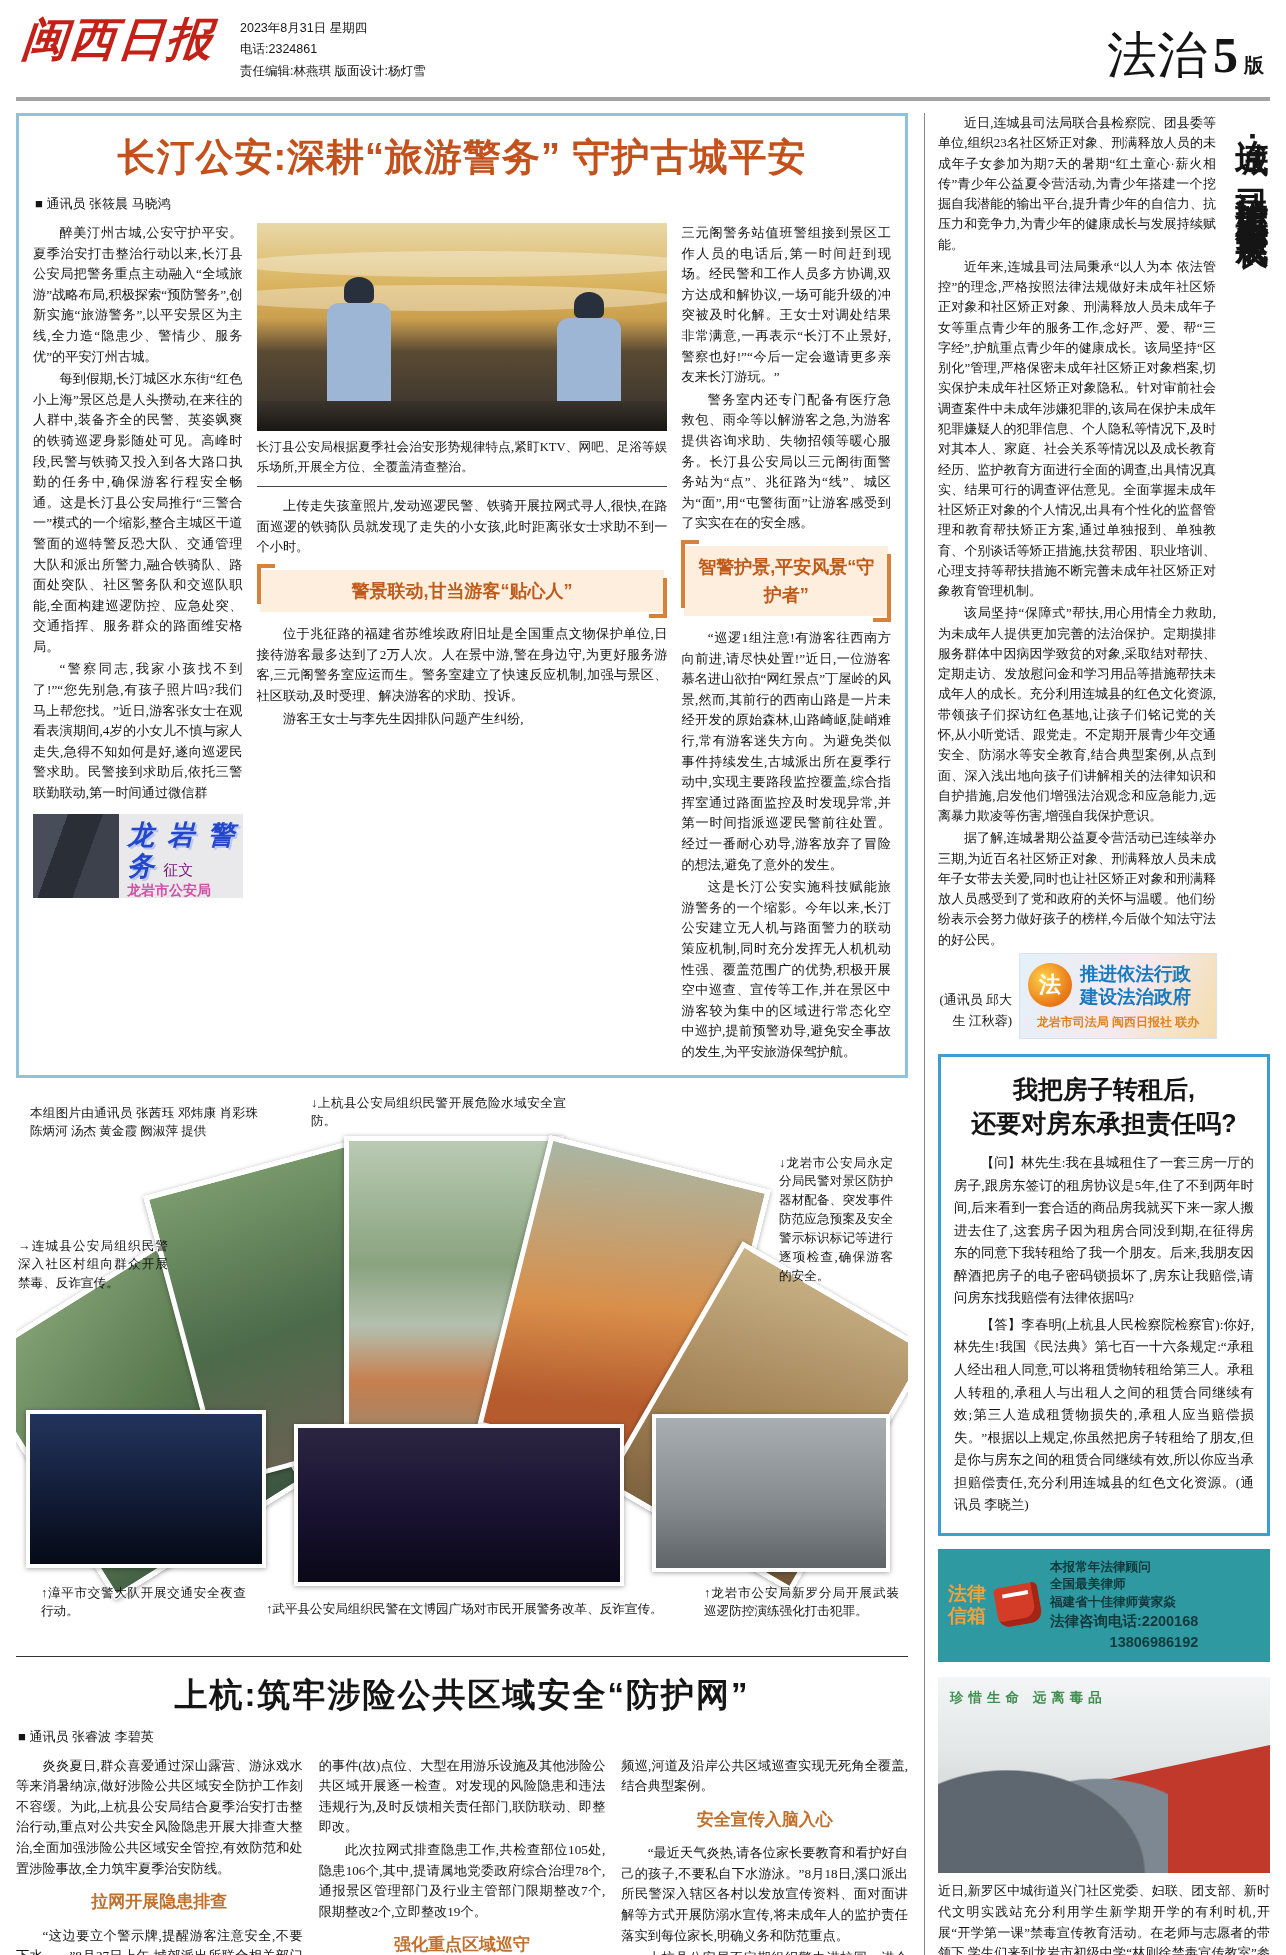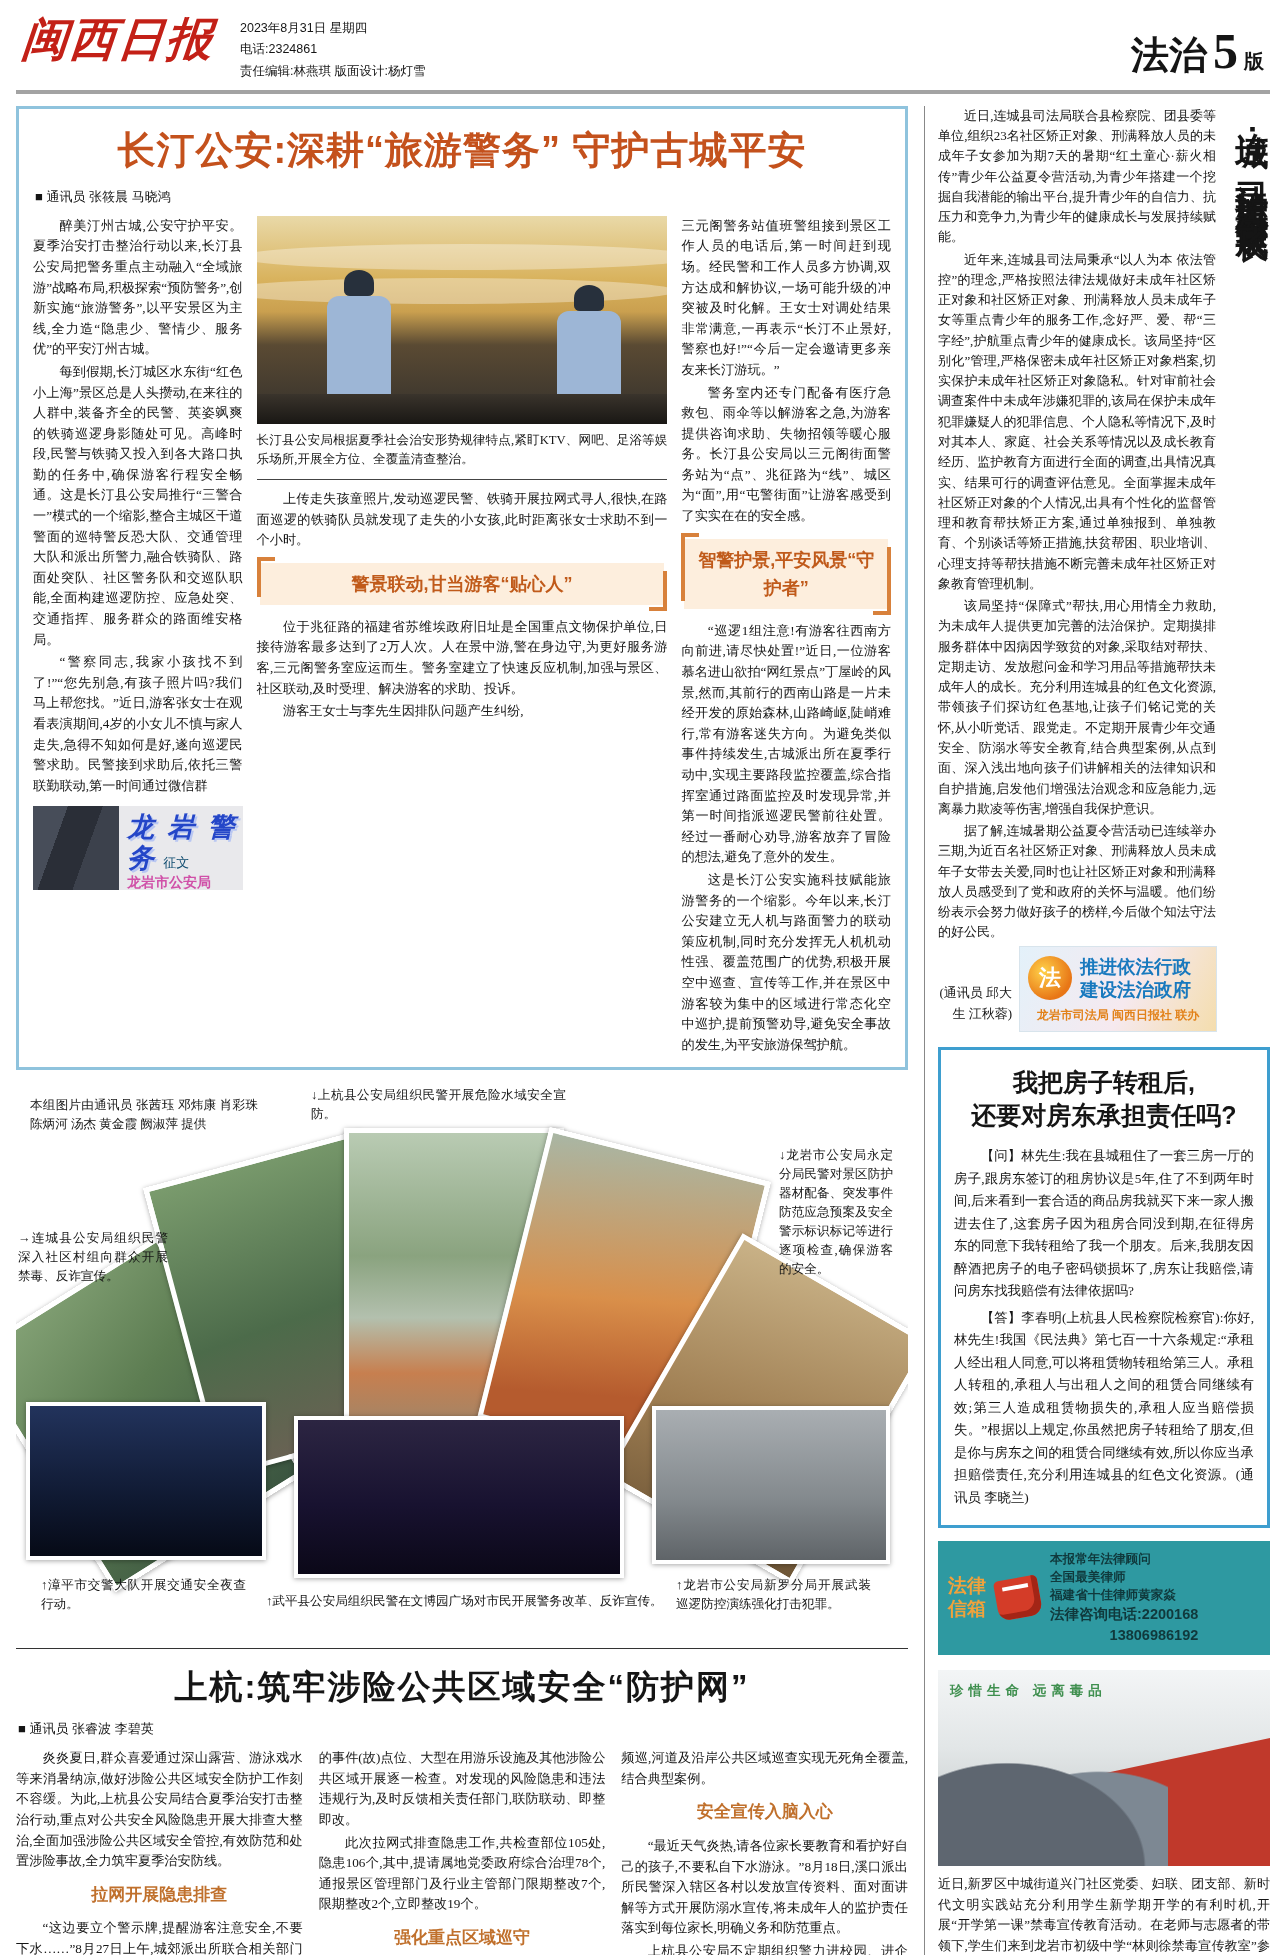--- a/index.html
+++ b/index.html
@@ -8,21 +8,21 @@
   .page { width: 1286px; min-height: 1955px; padding: 10px 16px 20px; position: relative; }
 
   
   .hdr { display: flex; align-items: flex-start; padding: 4px 6px 2px; }
   .masthead { font-family: "DejaVu Serif", serif; font-weight: 900; font-style: italic;
               font-size: 46px; color: #c32017; letter-spacing: 2px; transform: skewX(-5deg);
               line-height: 1.1; }
   .hdr-info { margin-left: 26px; font-size: 12.5px; line-height: 1.7; padding-top: 4px;
               font-family: "Liberation Sans", sans-serif; }
   .hdr-right { margin-left: auto; display: flex; align-items: baseline; gap: 6px; padding-top: 8px; }
-  .sec-name { font-family: "Liberation Sans", sans-serif; font-weight: 700; font-size: 38px; }
+  .sec-name { font-family: "Liberation Sans", sans-serif; font-weight: 400; font-size: 50px; }
   .sec-num  { font-size: 50px; font-weight: 700; }
   .sec-ban  { font-size: 20px; font-weight: 700; }
   .hdr-rule { height: 4px; background: #a3a3a3; margin: 6px 0 12px; }
 
   
   .main { display: flex; gap: 16px; }
   .left  { width: 892px; flex: none; }
   .right { flex: 1; border-left: 1px solid #888; padding-left: 13px; }
 
   
@@ -51,21 +51,21 @@
                    height: 26px; background: #27303c; border-radius: 50% 50% 20% 20%; }
   .ct-photo .desk { position: absolute; bottom: 0; left: 0; right: 0; height: 30px;
                    background: linear-gradient(#3a342c, #191714); }
   .ph-cap { font-size: 12.6px; padding-bottom: 9px; border-bottom: 1px solid #444; margin-bottom: 9px; }
   .promo { display: flex; margin-top: 10px; height: 84px; background: #e9e9ec; overflow: hidden; }
   .promo-fig { width: 86px; flex: none;
                background: linear-gradient(110deg, #474d59 0 30%, #2a2e37 30% 60%, #3c414c 60%); }
   .promo-txt { padding: 6px 8px; line-height: 1.15; }
   .promo-title { font-family: "Liberation Sans", sans-serif; font-style: italic; font-weight: 900;
                  font-size: 27px; color: #2446c8; text-shadow: 2px 2px 0 #b9c7f2; }
-  .promo-sub { font-size: 13px; color: #0c4a6e; margin-left: 6px; }
+  .promo-sub { font-size: 15px; color: #701a75; margin-left: 6px; }
   .promo-org { color: #d050a8; font-weight: 700; font-size: 14px;
                font-family: "Liberation Sans", sans-serif; }
 
   
   .montage { position: relative; height: 565px; margin-top: 14px; border-bottom: 1px solid #333; overflow: hidden; }
   .mcap { position: absolute; font-size: 12.6px; line-height: 1.5; text-align: justify; z-index: 5; }
   .wedge { position: absolute; border: 5px solid #fff; box-shadow: 0 1px 5px rgba(0,0,0,.35); z-index: 1; }
   .bphoto { position: absolute; border: 4px solid #fff; box-shadow: 0 1px 5px rgba(0,0,0,.35); z-index: 2; }
 
   
@@ -213,21 +213,21 @@
         <div class="wedge" style="left:328px; top:44px; width:220px; height:318px; background:linear-gradient(180deg,#b9cbb3 0%,#8aa37f 40%,#b3c0ae 60%,#c77f4f 78%,#97876f 100%);"></div>
         <div class="wedge" style="left:494px; top:66px; width:228px; height:300px; transform:rotate(14deg); background:linear-gradient(170deg,#a9b6a4 0%,#d98f4a 50%,#b55b2e 80%);"></div>
         <div class="wedge" style="left:642px; top:185px; width:218px; height:280px; transform:rotate(30deg); background:linear-gradient(165deg,#c9b287 0%,#9f7e52 55%,#6e5637 100%);"></div>
 
         <div class="bphoto" style="left:10px; top:318px; width:240px; height:158px; background:linear-gradient(180deg,#22335c 0%,#101a33 60%,#060a16 100%);"></div>
         <div class="bphoto" style="left:278px; top:332px; width:330px; height:162px; background:linear-gradient(180deg,#2c2542 0%,#181230 55%,#0b0818 100%);"></div>
         <div class="bphoto" style="left:636px; top:322px; width:238px; height:158px; background:linear-gradient(180deg,#a9aeb2 0%,#83898d 60%,#5f6468 100%);"></div>
 
         <div class="mcap" style="left:25px; top:492px; width:205px;">↑漳平市交警大队开展交通安全夜查行动。</div>
         <div class="mcap" style="left:250px; top:508px; width:440px;">↑武平县公安局组织民警在文博园广场对市民开展警务改革、反诈宣传。</div>
-        <div class="mcap" style="left:660px; top:492px; width:195px;">↑龙岩市公安局新罗分局开展武装巡逻防控演练强化打击犯罪。</div>
+        <div class="mcap" style="left:688px; top:492px; width:195px;">↑龙岩市公安局新罗分局开展武装巡逻防控演练强化打击犯罪。</div>
       </section>
 
       <section>
         <h2 class="art-head h34">上杭:筑牢涉险公共区域安全“防护网”</h2>
         <div class="byline">■ 通讯员 张睿波 李碧英</div>
         <div class="cols3">
           <div>
             <p>炎炎夏日,群众喜爱通过深山露营、游泳戏水等来消暑纳凉,做好涉险公共区域安全防护工作刻不容缓。为此,上杭县公安局结合夏季治安打击整治行动,重点对公共安全风险隐患开展大排查大整治,全面加强涉险公共区域安全管控,有效防范和处置涉险事故,全力筑牢夏季治安防线。</p>
             <div class="sub-head">拉网开展隐患排查</div>
             <p>“这边要立个警示牌,提醒游客注意安全,不要下水……”8月27日上午,城郊派出所联合相关部门对辖区景区的水库开展安全隐患排查,让游客安心畅游绿水青山,尽享美好时光。</p>

